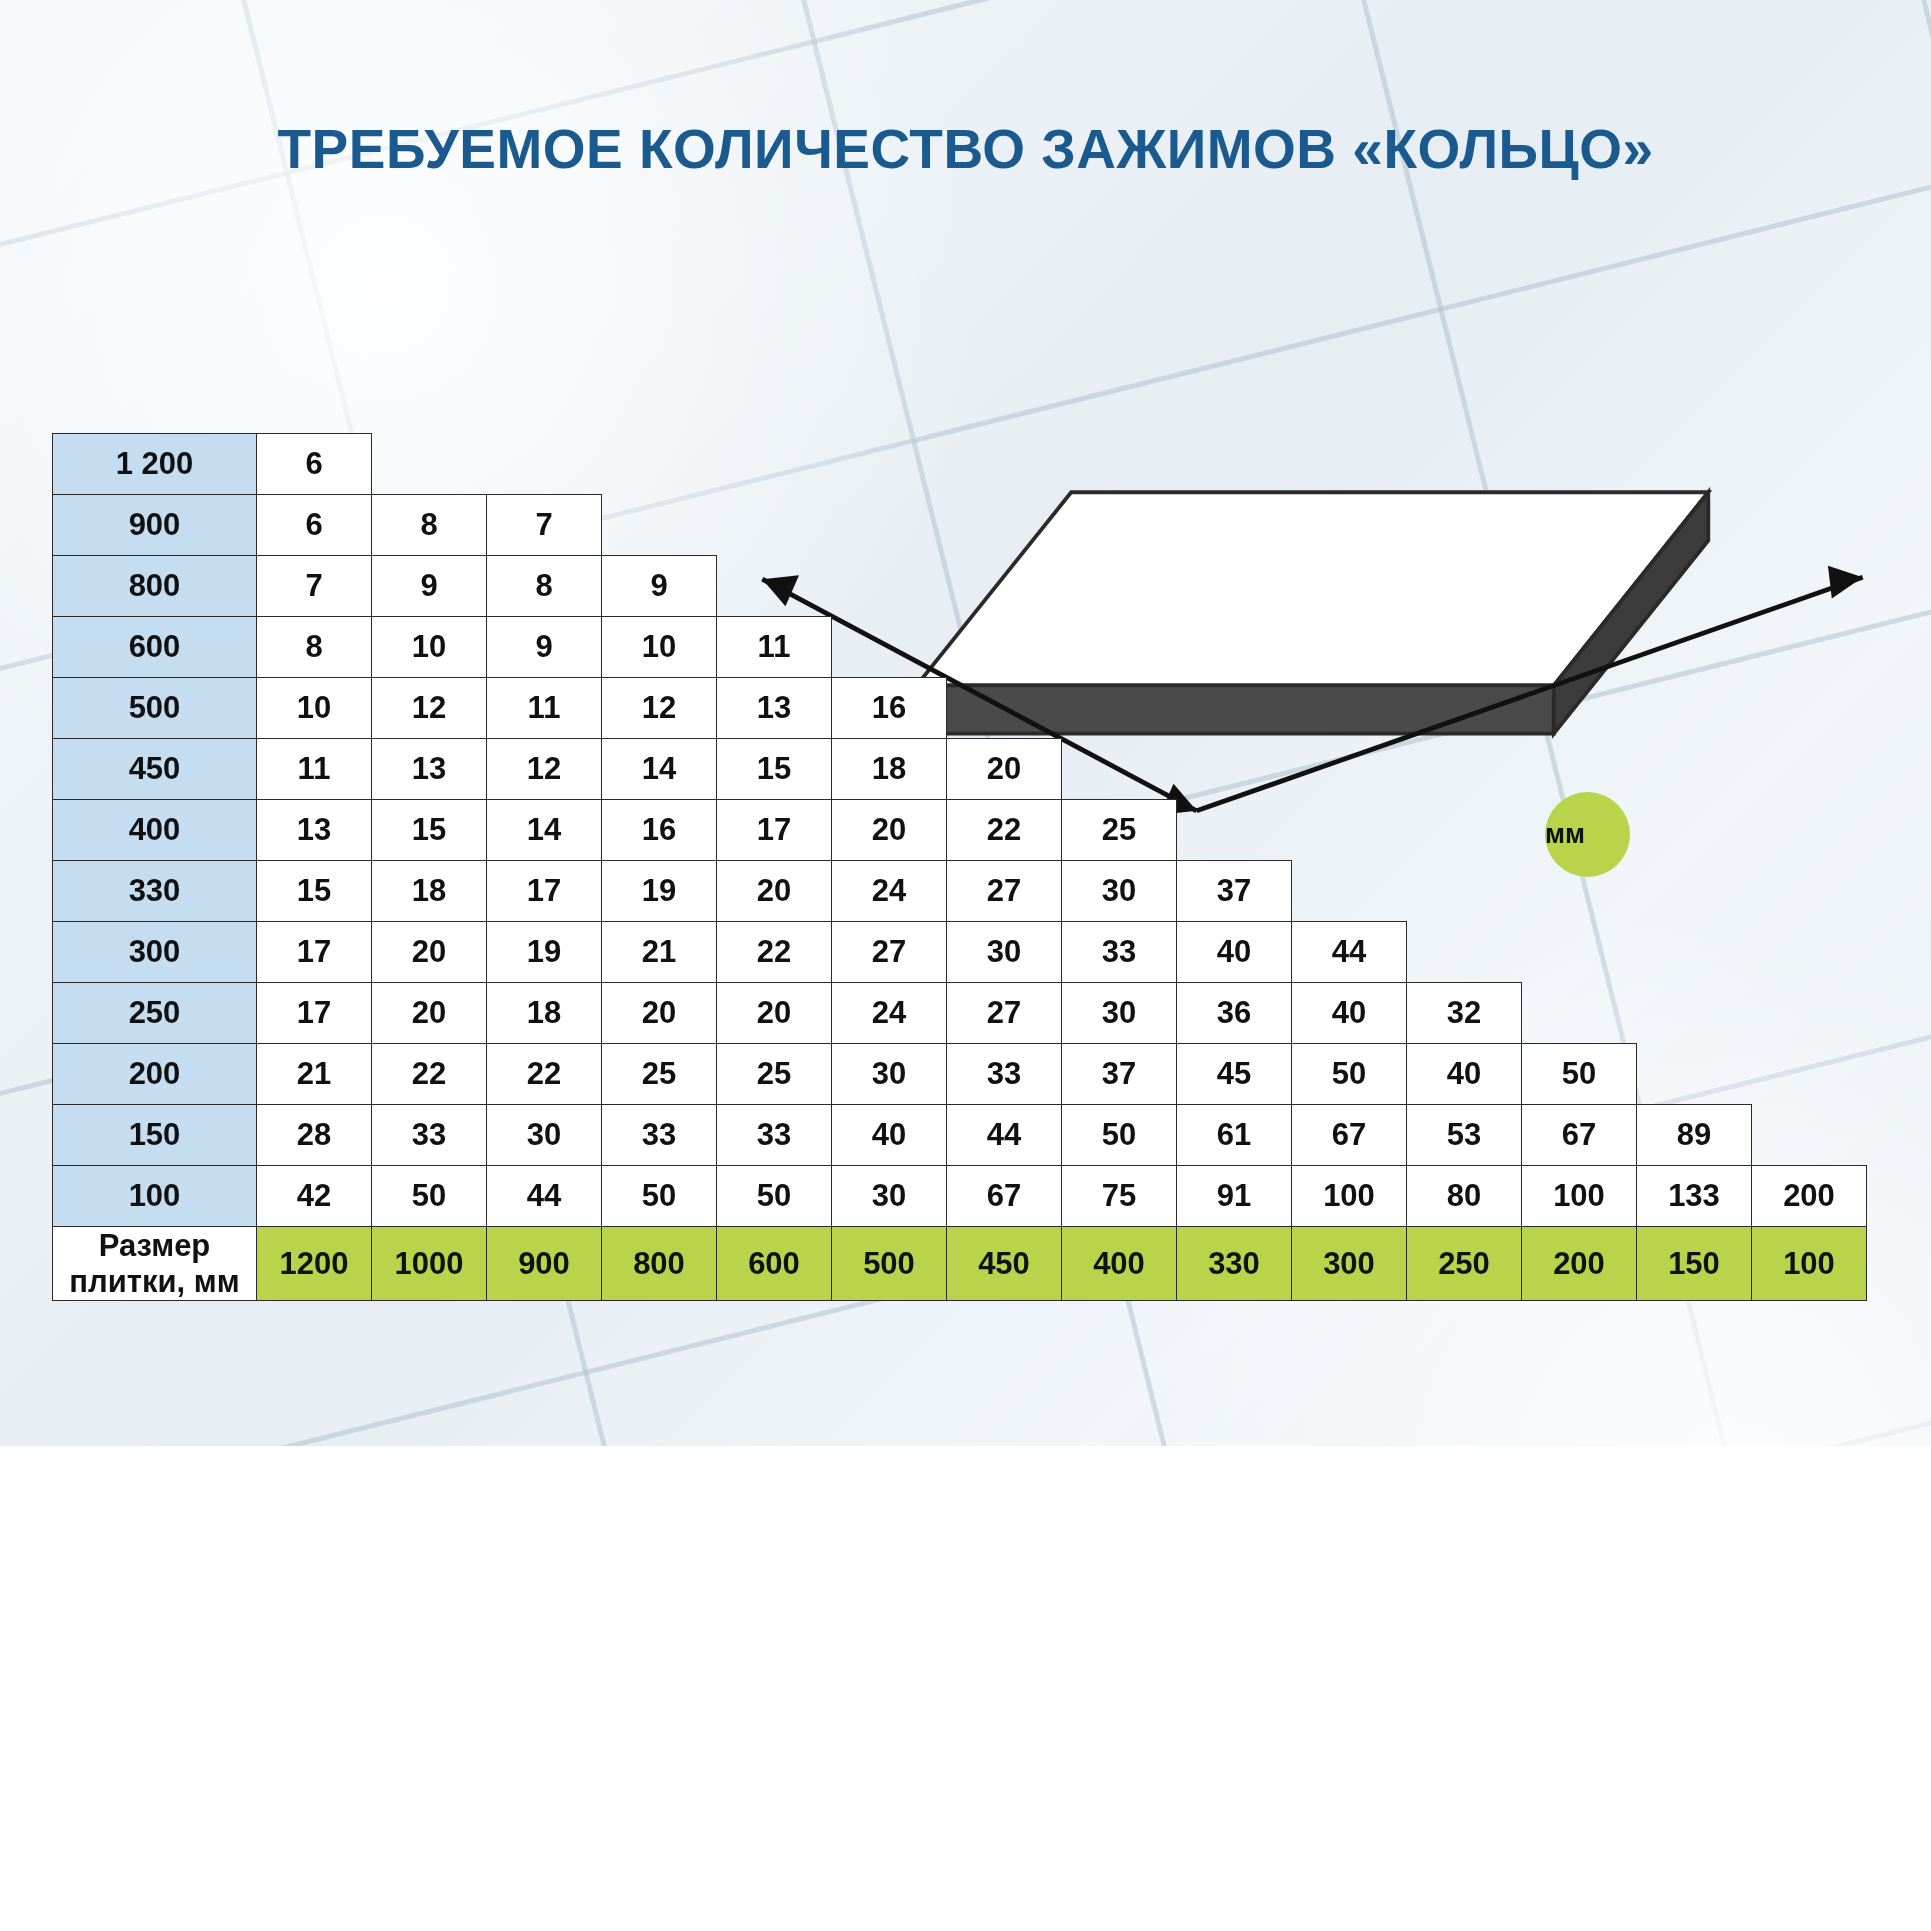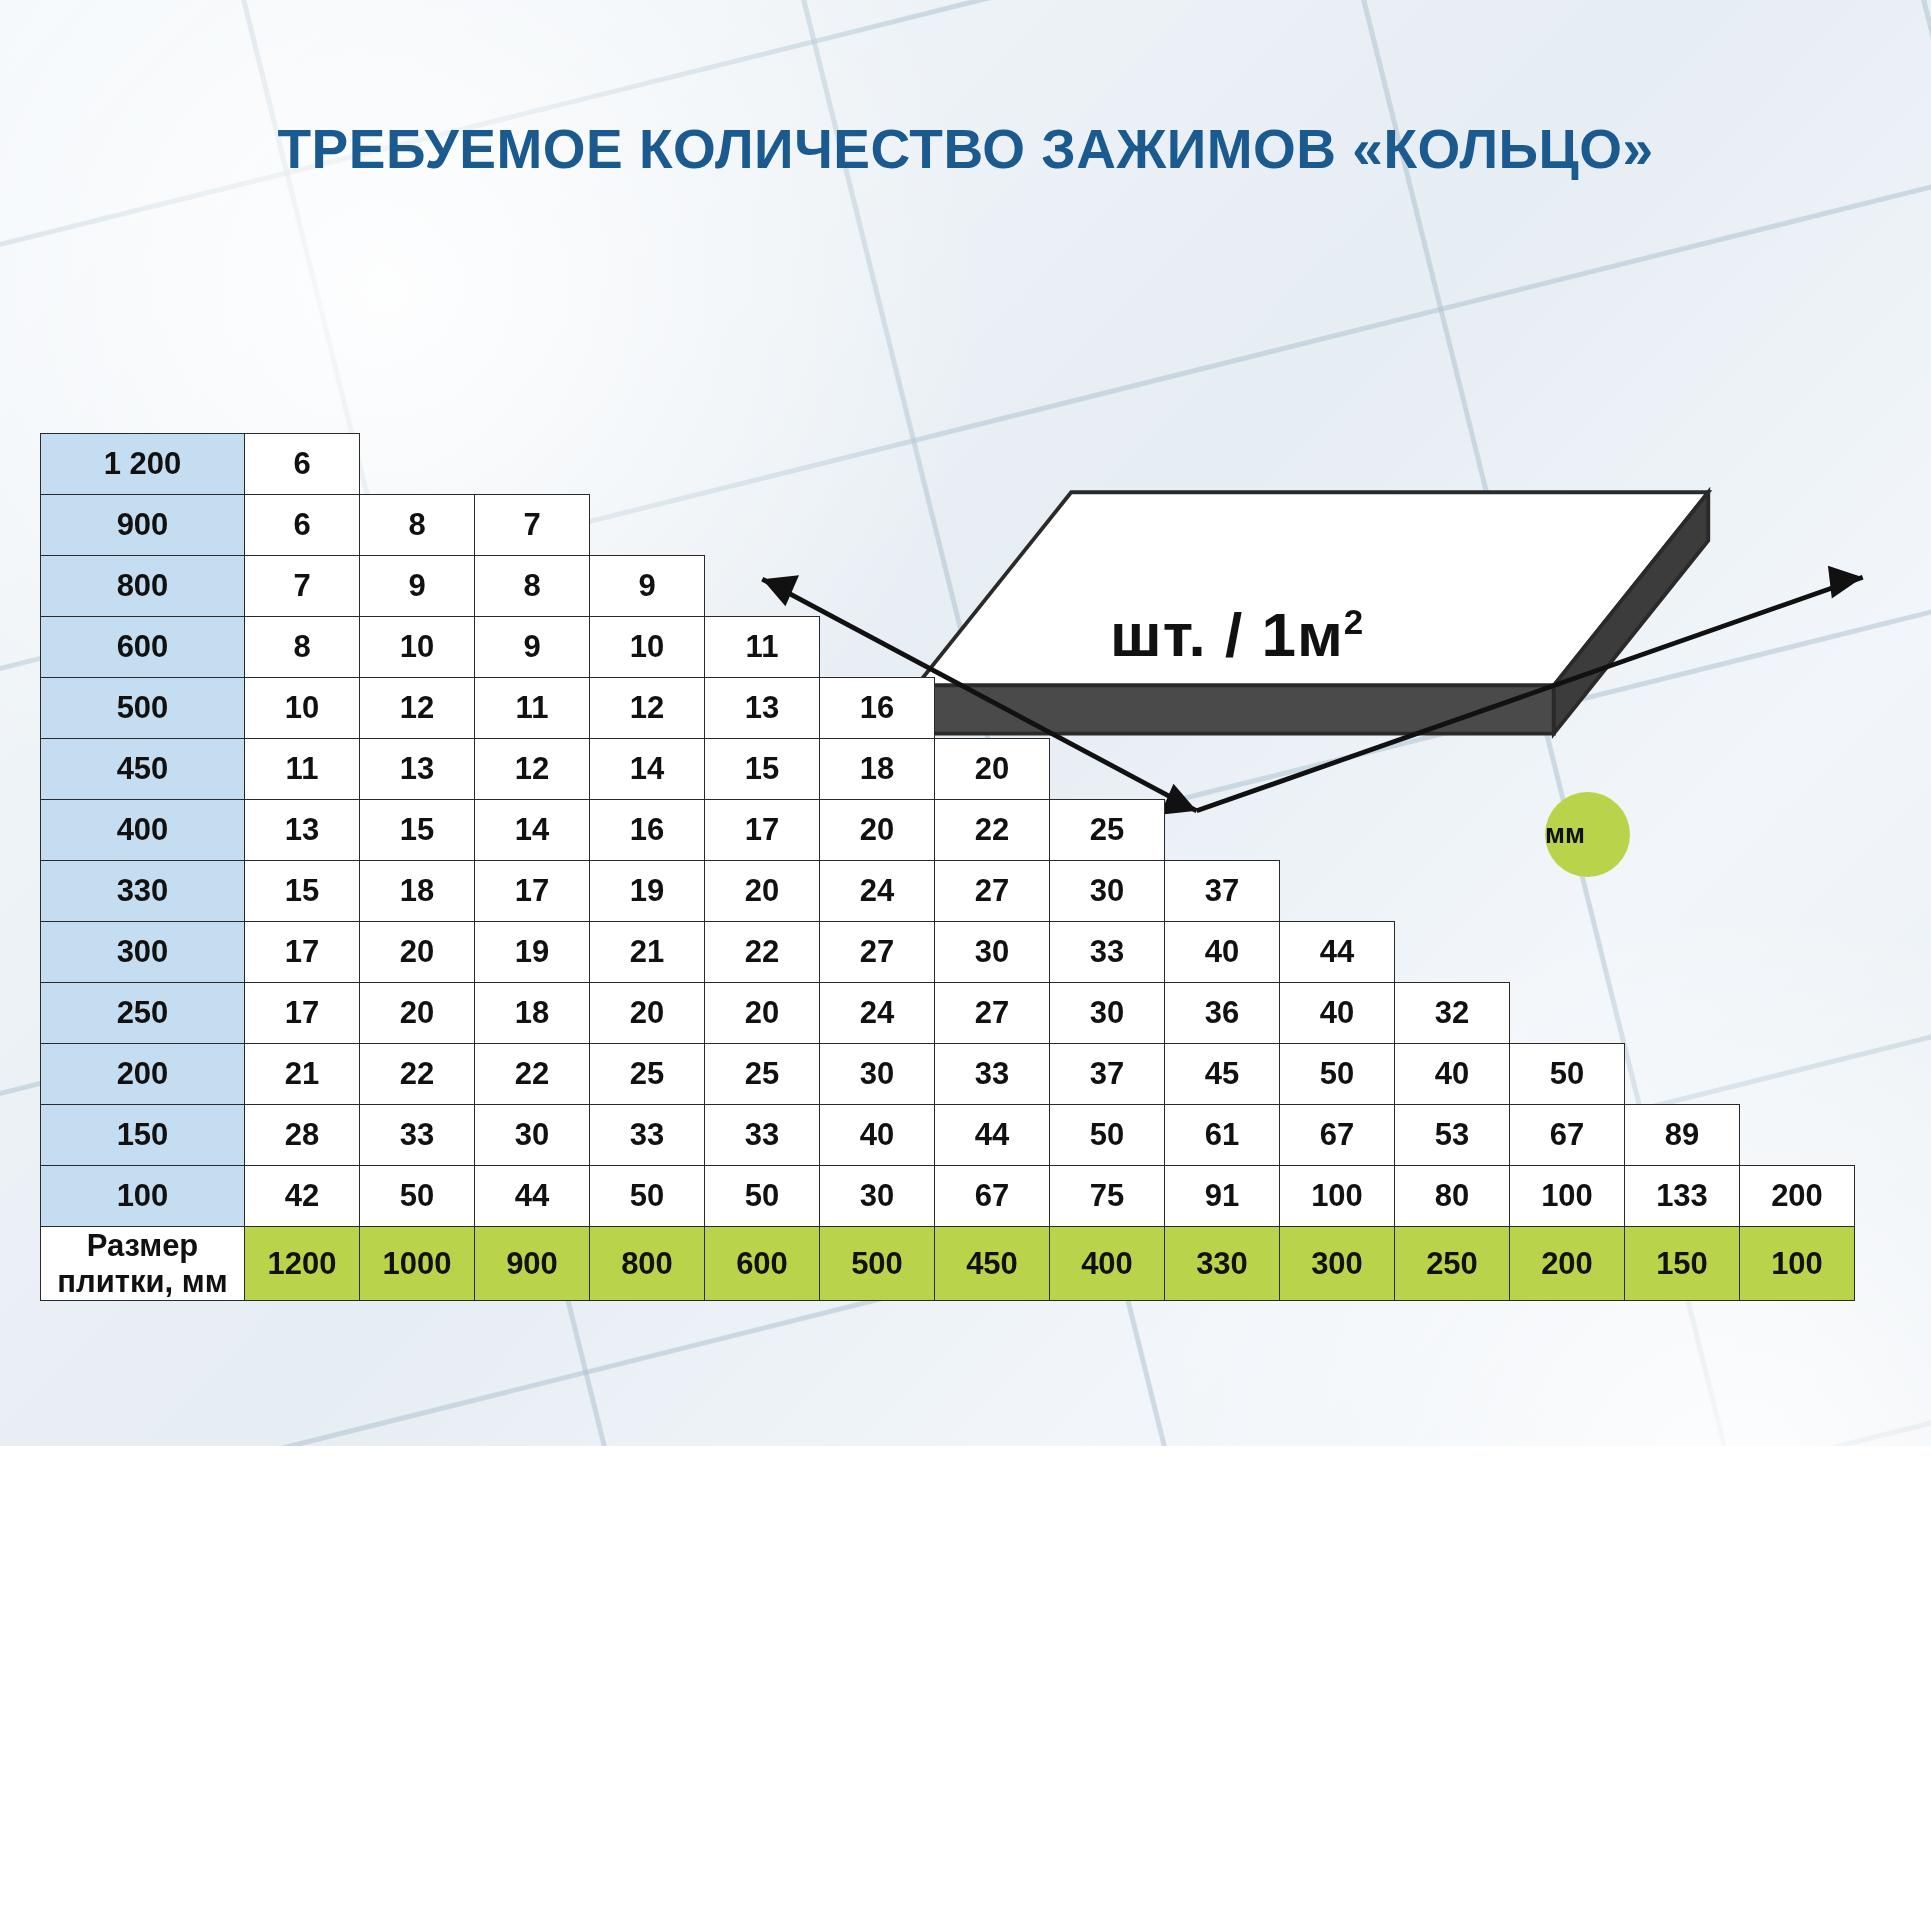--- a/index.html
+++ b/index.html
@@ -49,21 +49,21 @@
     font-weight: bold;
     font-size: 55px;
     letter-spacing: 0.5px;
     line-height: 1.28;
   }
   .title .l2 { display: block; }
 
   
   .table-wrap {
     position: absolute;
-    left: 40px;
+    left: 52px;
     top: 433px;
   }
   table.grid {
     border-collapse: collapse;
   }
   table.grid td {
     height: 60px;
     text-align: center;
     vertical-align: middle;
     font-weight: bold;
@@ -179,23 +179,20 @@
       <polygon points="20,200 58,196 44,228" fill="#111"></polygon>
       <polygon points="470,440 432,444 446,412" fill="#111"></polygon>
 
       <g stroke="#111" stroke-width="5" fill="none">
         <line x1="470" y1="440" x2="1160" y2="198"></line>
       </g>
       <polygon points="1160,198 1124,186 1128,220" fill="#111"></polygon>
     </svg>
   </div>
 
-  <div class="tile-label">
-    <span>шт. / 1м</span><sup>2</sup>
-  </div>
 
   <div class="badge blue">
     <span>мм</span>
   </div>
   <div class="badge green">
     <span>мм</span>
   </div>
 
   <div class="table-wrap">
     <table class="grid">

